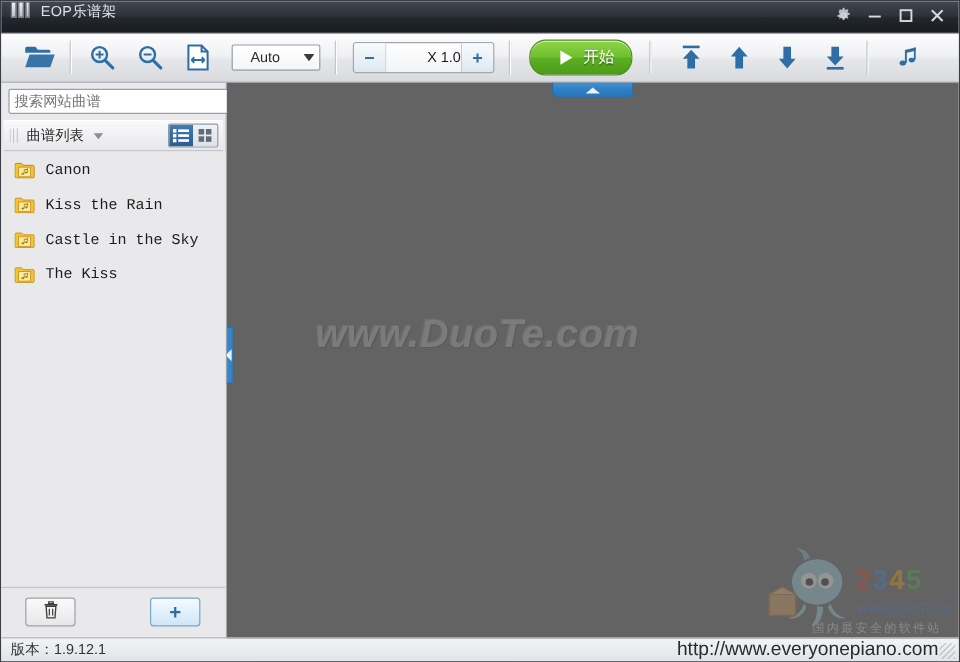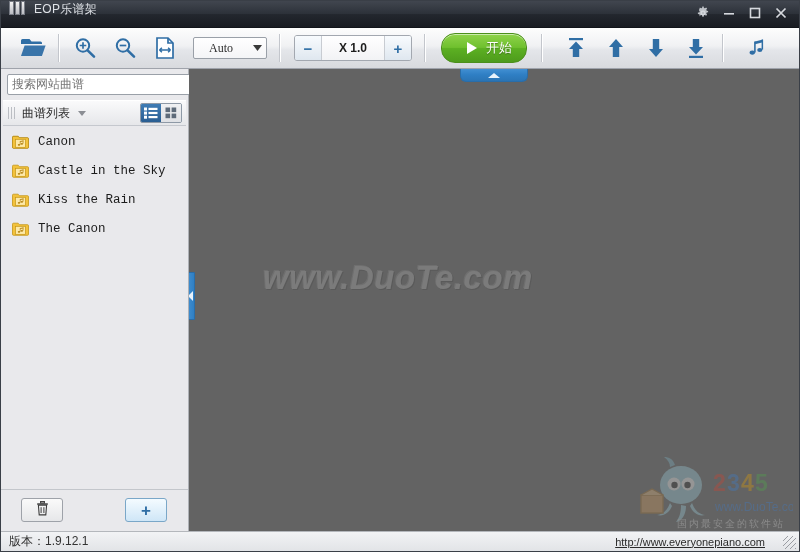--- a/index.html
+++ b/index.html
@@ -107,21 +107,20 @@
     width: 74px;
     height: 22px;
     margin-left: 8px;
     background: linear-gradient(to bottom, #ffffff, #f4f5f7);
     border: 1px solid #9aa0a8;
     border-radius: 2px;
     display: flex;
     align-items: center;
     box-sizing: border-box;
     flex: 0 0 auto;
-    font-family: Liberation Serif, serif;
   }
   .combo span {
     flex: 1 1 auto;
     text-align: center;
     font-size: 12px;
     color: #2c2c2c;
   }
   .combo .caret {
     width: 18px;
     display: flex; align-items: center; justify-content: center;
@@ -143,23 +142,23 @@
     display: flex; align-items: center; justify-content: center;
     background: linear-gradient(to bottom, #f8fbfe, #dfe7ef);
     color: #2f6ea5;
     font-size: 15px;
     font-weight: bold;
   }
   .spin .sbtn.minus { border-right: 1px solid #c8ccd2; border-radius: 2px 0 0 2px;}
   .spin .sbtn.plus { border-left: 1px solid #c8ccd2; border-radius: 0 2px 2px 0;}
   .spin .sval {
     width: 62px;
-    text-align: center;
+    text-align: right;
     font-size: 12px;
-    font-weight: bold;
+    font-weight: normal;
     color: #1d1d1d;
   }
 
   .startbtn {
     height: 28px;
     margin-left: 10px;
     padding: 0 14px 0 25px;
     border-radius: 14px;
     background: linear-gradient(to bottom, #8fd34a 0%, #6fc02e 48%, #5cb022 52%, #4e9b1c 100%);
     border: 1px solid #4b8f1b;
@@ -416,25 +415,24 @@
     box-sizing: border-box;
   }
   .sb-left {
     font-size: 12px;
     color: #333333;
     margin-left: 8px;
     white-space: nowrap;
   }
   .sb-right {
     margin-left: auto;
-    font-size: 11px;
+    font-size: 16px;
     color: #2b2b2b;
-    margin-right: 34px;
+    margin-right: 17px;
     white-space: nowrap;
-    text-decoration: underline;
   }
   .grip-corner {
     position: absolute;
     right: 3px; bottom: 2px;
     width: 13px; height: 13px;
     background-image:
       linear-gradient(135deg, transparent 45%, #9a9da3 45%, #9a9da3 55%, transparent 55%);
     background-size: 5px 5px;
   }
 </style>
@@ -630,49 +628,49 @@
           <svg width="17" height="14" viewBox="0 0 17 14">
             <path d="M0.5 2.2A1 1 0 0 1 1.5 1.2h4.6l1.3 1.5h8.1a1 1 0 0 1 1 1v8.6a1 1 0 0 1-1 1H1.5a1 1 0 0 1-1-1z" fill="#f3c23c" stroke="#c59515" stroke-width=".8"></path>
             <rect x="3.5" y="4.3" width="10" height="8" fill="#fde9a8" stroke="#c59515" stroke-width=".7"></rect>
             <path d="M8.3 6.1l3.1-.7v.9l-3.1.7z" fill="#b07f0e"></path>
             <rect x="7.8" y="6.1" width=".7" height="3.6" fill="#b07f0e"></rect>
             <rect x="10.7" y="5.4" width=".7" height="3.2" fill="#b07f0e"></rect>
             <ellipse cx="7" cy="9.8" rx="1.2" ry=".9" fill="#b07f0e"></ellipse>
             <ellipse cx="9.9" cy="8.8" rx="1.1" ry=".85" fill="#b07f0e"></ellipse>
           </svg>
         </span>
+        <span class="nm">Kiss the Rain</span>
+      </div>
+      <div class="song-item">
+        <span class="folder-ico">
+          <svg width="17" height="14" viewBox="0 0 17 14">
+            <path d="M0.5 2.2A1 1 0 0 1 1.5 1.2h4.6l1.3 1.5h8.1a1 1 0 0 1 1 1v8.6a1 1 0 0 1-1 1H1.5a1 1 0 0 1-1-1z" fill="#f3c23c" stroke="#c59515" stroke-width=".8"></path>
+            <rect x="3.5" y="4.3" width="10" height="8" fill="#fde9a8" stroke="#c59515" stroke-width=".7"></rect>
+            <path d="M8.3 6.1l3.1-.7v.9l-3.1.7z" fill="#b07f0e"></path>
+            <rect x="7.8" y="6.1" width=".7" height="3.6" fill="#b07f0e"></rect>
+            <rect x="10.7" y="5.4" width=".7" height="3.2" fill="#b07f0e"></rect>
+            <ellipse cx="7" cy="9.8" rx="1.2" ry=".9" fill="#b07f0e"></ellipse>
+            <ellipse cx="9.9" cy="8.8" rx="1.1" ry=".85" fill="#b07f0e"></ellipse>
+          </svg>
+        </span>
         <span class="nm">Castle in the Sky</span>
       </div>
       <div class="song-item">
         <span class="folder-ico">
           <svg width="17" height="14" viewBox="0 0 17 14">
             <path d="M0.5 2.2A1 1 0 0 1 1.5 1.2h4.6l1.3 1.5h8.1a1 1 0 0 1 1 1v8.6a1 1 0 0 1-1 1H1.5a1 1 0 0 1-1-1z" fill="#f3c23c" stroke="#c59515" stroke-width=".8"></path>
             <rect x="3.5" y="4.3" width="10" height="8" fill="#fde9a8" stroke="#c59515" stroke-width=".7"></rect>
             <path d="M8.3 6.1l3.1-.7v.9l-3.1.7z" fill="#b07f0e"></path>
             <rect x="7.8" y="6.1" width=".7" height="3.6" fill="#b07f0e"></rect>
             <rect x="10.7" y="5.4" width=".7" height="3.2" fill="#b07f0e"></rect>
             <ellipse cx="7" cy="9.8" rx="1.2" ry=".9" fill="#b07f0e"></ellipse>
             <ellipse cx="9.9" cy="8.8" rx="1.1" ry=".85" fill="#b07f0e"></ellipse>
           </svg>
         </span>
-        <span class="nm">Kiss the Rain</span>
-      </div>
-      <div class="song-item">
-        <span class="folder-ico">
-          <svg width="17" height="14" viewBox="0 0 17 14">
-            <path d="M0.5 2.2A1 1 0 0 1 1.5 1.2h4.6l1.3 1.5h8.1a1 1 0 0 1 1 1v8.6a1 1 0 0 1-1 1H1.5a1 1 0 0 1-1-1z" fill="#f3c23c" stroke="#c59515" stroke-width=".8"></path>
-            <rect x="3.5" y="4.3" width="10" height="8" fill="#fde9a8" stroke="#c59515" stroke-width=".7"></rect>
-            <path d="M8.3 6.1l3.1-.7v.9l-3.1.7z" fill="#b07f0e"></path>
-            <rect x="7.8" y="6.1" width=".7" height="3.6" fill="#b07f0e"></rect>
-            <rect x="10.7" y="5.4" width=".7" height="3.2" fill="#b07f0e"></rect>
-            <ellipse cx="7" cy="9.8" rx="1.2" ry=".9" fill="#b07f0e"></ellipse>
-            <ellipse cx="9.9" cy="8.8" rx="1.1" ry=".85" fill="#b07f0e"></ellipse>
-          </svg>
-        </span>
-        <span class="nm">The Canon</span>
+        <span class="nm">The Kiss</span>
       </div>
     </div>
 
     <div class="side-footer">
       <div class="btn-small btn-del">
         <span>
           <svg width="13" height="15" viewBox="0 0 13 15">
             <rect x="1.2" y="2.3" width="10.6" height="1.5" fill="#3d3d3d"></rect>
             <rect x="4.6" y="0.4" width="3.8" height="1.6" fill="none" stroke="#3d3d3d" stroke-width="1.1"></rect>
             <path d="M2.4 4.3h8.2l-.8 9.6H3.2z" fill="none" stroke="#3d3d3d" stroke-width="1.1"></path>

